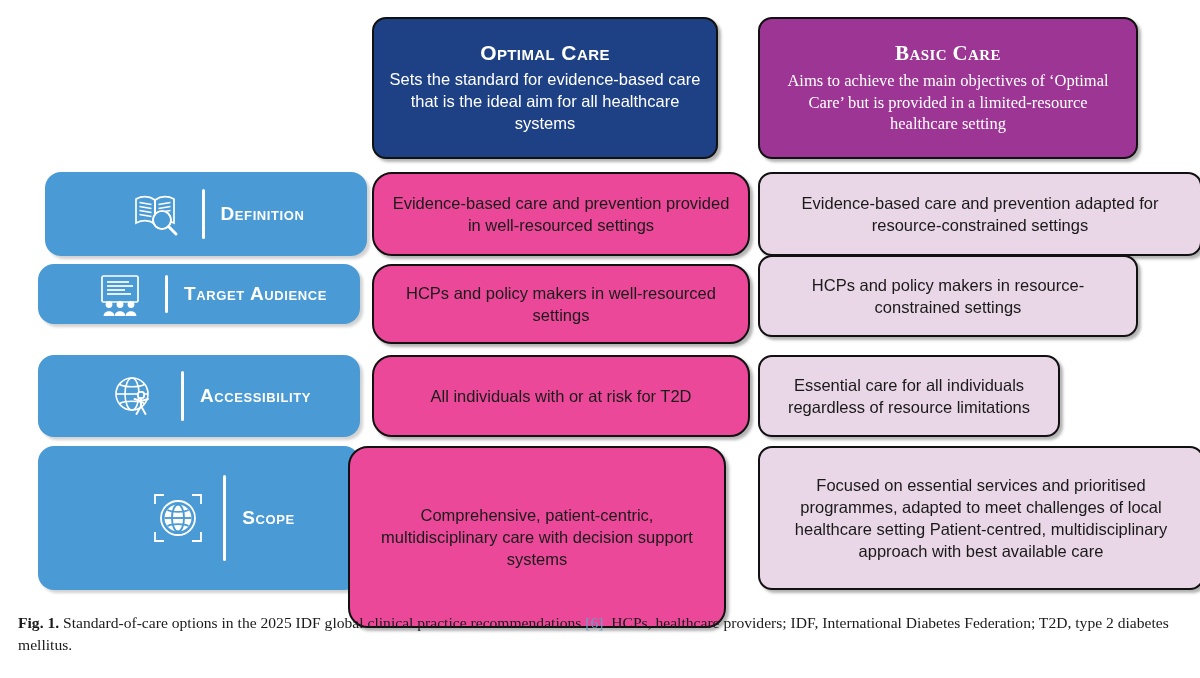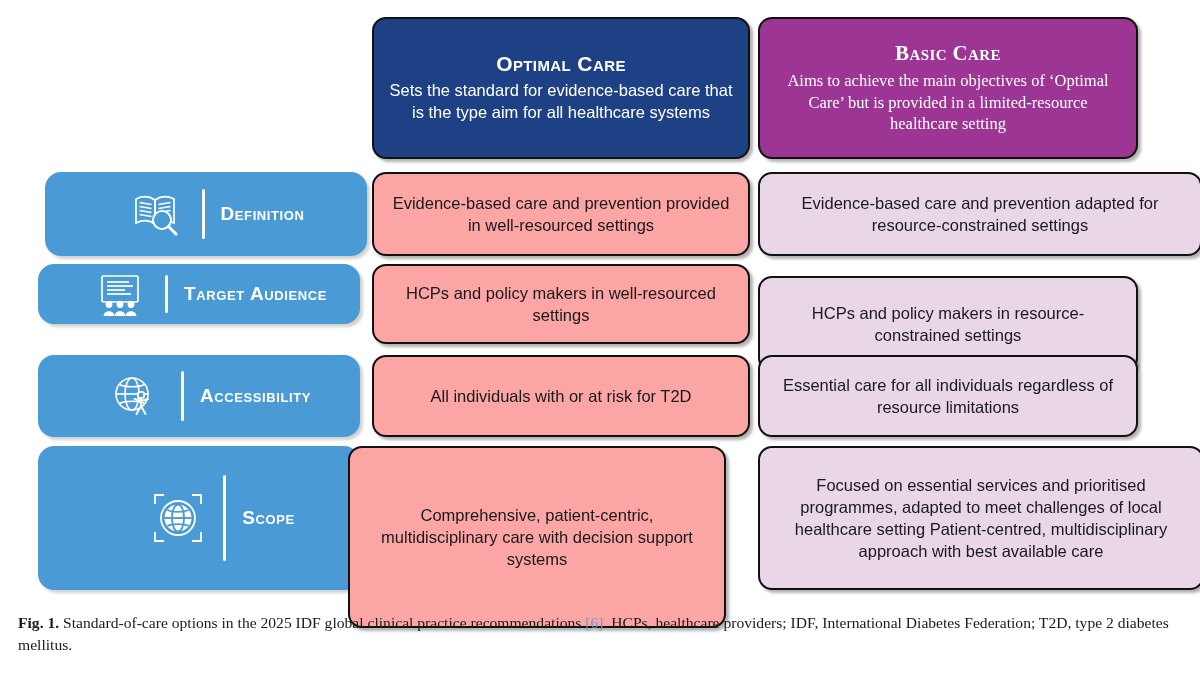--- a/index.html
+++ b/index.html
@@ -95,21 +95,21 @@
 
   
   .content-box {
     border: 2px solid #111111;
     color: #1a1a1a;
     font-size: 16.5px;
     line-height: 1.34;
     padding: 6px 14px;
     box-shadow: 3px 3px 3px rgba(0,0,0,0.30);
   }
-  .col-optimal { background: #fca5a5; }
+  .col-optimal { background: #ec4899; border-radius: 20px; }
   .col-basic   { background: #e9d7e7; }
 
   
   .caption {
     position: absolute;
     left: 18px;
     top: 612px;
     width: 1168px;
     font-family: "Liberation Serif", serif;
     font-size: 15.6px;
@@ -119,23 +119,23 @@
   .caption b { font-weight: bold; text-align: center; }
   .cite { color: #6b9ec8; }
 
   svg { display: block; }
 </style>
 </head>
 <body>
 
 <div class="figure">
 
-  <div class="cell hdr hdr-optimal" style="left:372px; top:17px; width:378px; height:142px;">
+  <div class="cell hdr hdr-optimal" style="left:372px; top:17px; width:346px; height:142px;">
     <div class="hdr-title">Optimal Care</div>
-    <div class="hdr-sub">Sets the standard for evidence-based care that is the type aim for all healthcare systems</div>
+    <div class="hdr-sub">Sets the standard for evidence-based care that is the ideal aim for all healthcare systems</div>
   </div>
 
   <div class="cell hdr hdr-basic" style="left:758px; top:17px; width:380px; height:142px;">
     <div class="hdr-title">Basic Care</div>
     <div class="hdr-sub">Aims to achieve the main objectives of ‘Optimal Care’ but is provided in a limited-resource healthcare setting</div>
   </div>
 
   <div class="cell label-pill" style="left:45px; top:172px; width:322px; height:84px;">
     <div class="label-icon">
       <svg width="50" height="46" viewBox="0 0 50 46" fill="none" stroke="#ffffff" stroke-width="1.7">
@@ -184,21 +184,21 @@
       </svg>
     </div>
     <div class="label-divider"></div>
     <div class="label-text">Target Audience</div>
   </div>
 
   <div class="cell content-box col-optimal" style="left:372px; top:264px; width:378px; height:80px;">
     <span>HCPs and policy makers in well-resourced settings</span>
   </div>
 
-  <div class="cell content-box col-basic" style="left:758px; top:276px; width:380px; height:96px;">
+  <div class="cell content-box col-basic" style="left:758px; top:255px; width:380px; height:82px;">
     <span>HCPs and policy makers in resource-constrained settings</span>
   </div>
 
   <div class="cell label-pill" style="left:38px; top:355px; width:322px; height:82px;">
     <div class="label-icon">
       <svg width="50" height="46" viewBox="0 0 50 46" fill="none" stroke="#ffffff" stroke-width="1.6">
         <circle cx="21" cy="21" r="16"></circle>
         <ellipse cx="21" cy="21" rx="7" ry="16"></ellipse>
         <line x1="5" y1="21" x2="37" y2="21"></line>
         <path d="M8.5 11.5 C14 14.5, 28 14.5, 33.5 11.5"></path>
@@ -213,21 +213,21 @@
       </svg>
     </div>
     <div class="label-divider"></div>
     <div class="label-text">Accessibility</div>
   </div>
 
   <div class="cell content-box col-optimal" style="left:372px; top:355px; width:378px; height:82px;">
     <span>All individuals with or at risk for T2D</span>
   </div>
 
-  <div class="cell content-box col-basic" style="left:758px; top:355px; width:380px; height:82px;">
+  <div class="cell content-box col-basic" style="left:758px; top:355px; width:302px; height:82px;">
     <span>Essential care for all individuals regardless of resource limitations</span>
   </div>
 
   <div class="cell label-pill" style="left:38px; top:446px; width:322px; height:144px;padding-left:44px;">
     <div class="label-icon">
       <svg width="54" height="54" viewBox="0 0 54 54" fill="none" stroke="#ffffff" stroke-width="1.8">
         <polyline points="13,4 4,4 4,13"></polyline>
         <polyline points="41,4 50,4 50,13"></polyline>
         <polyline points="13,50 4,50 4,41"></polyline>
         <polyline points="41,50 50,50 50,41"></polyline>

